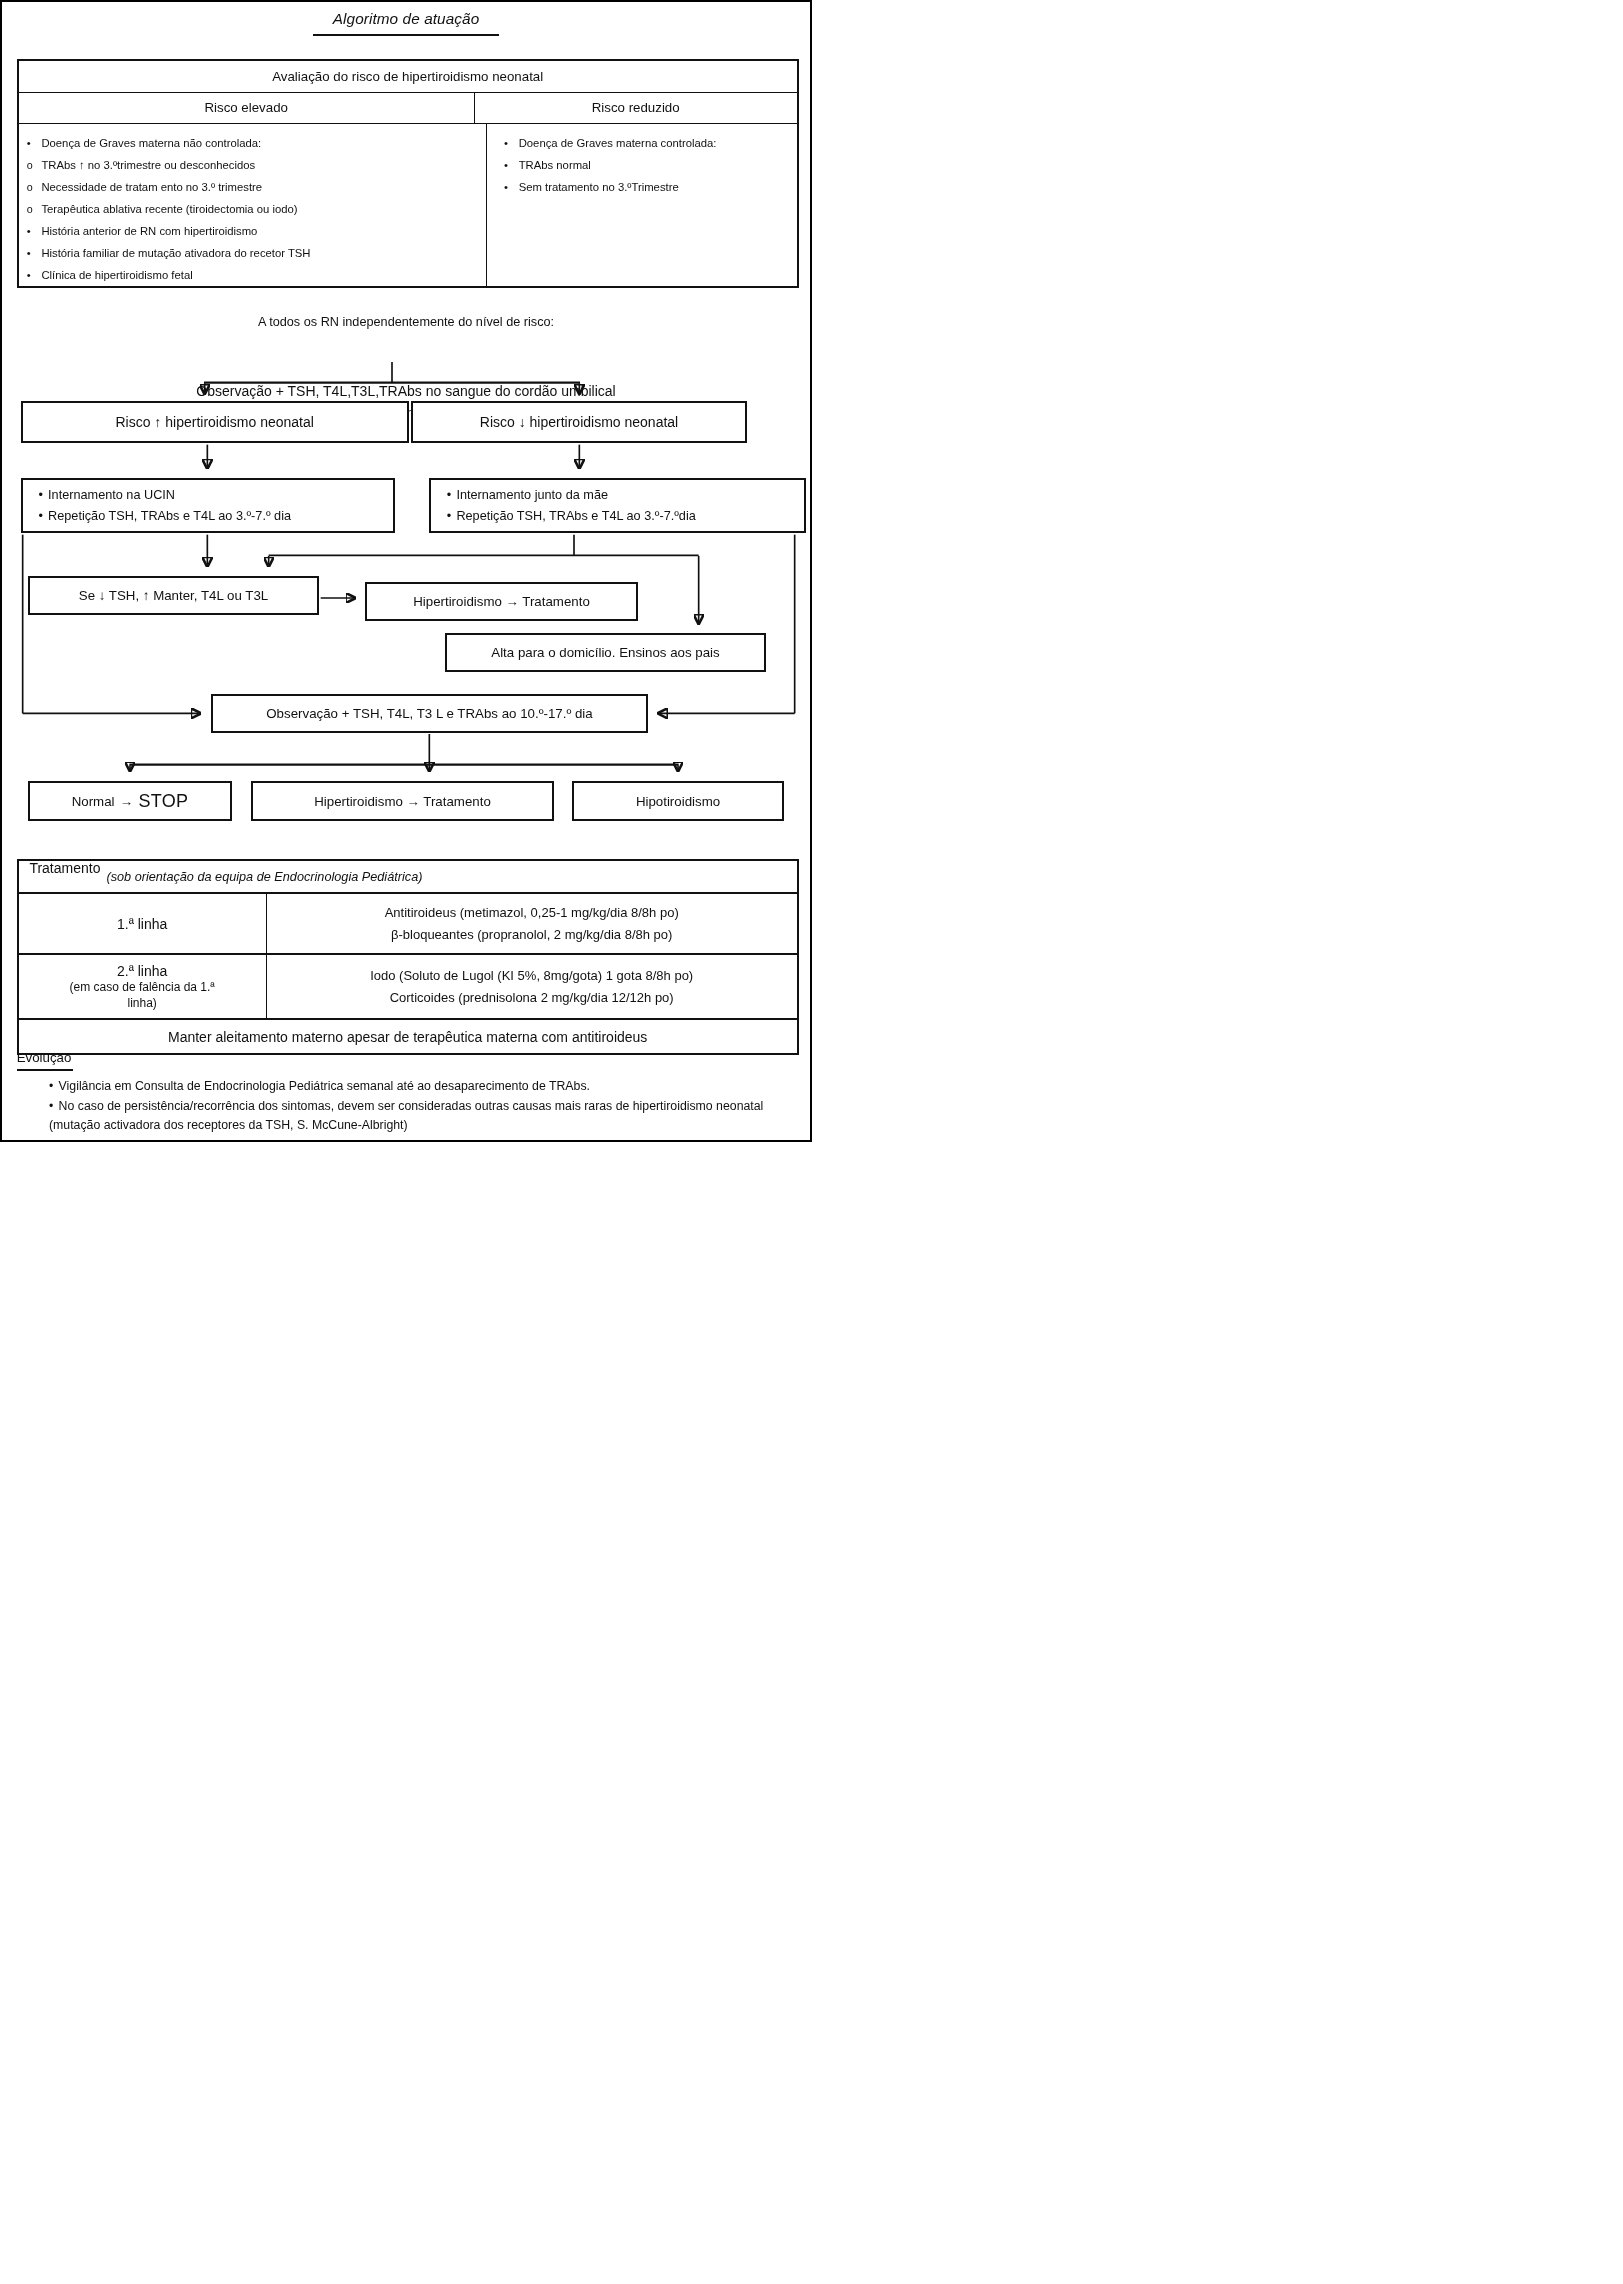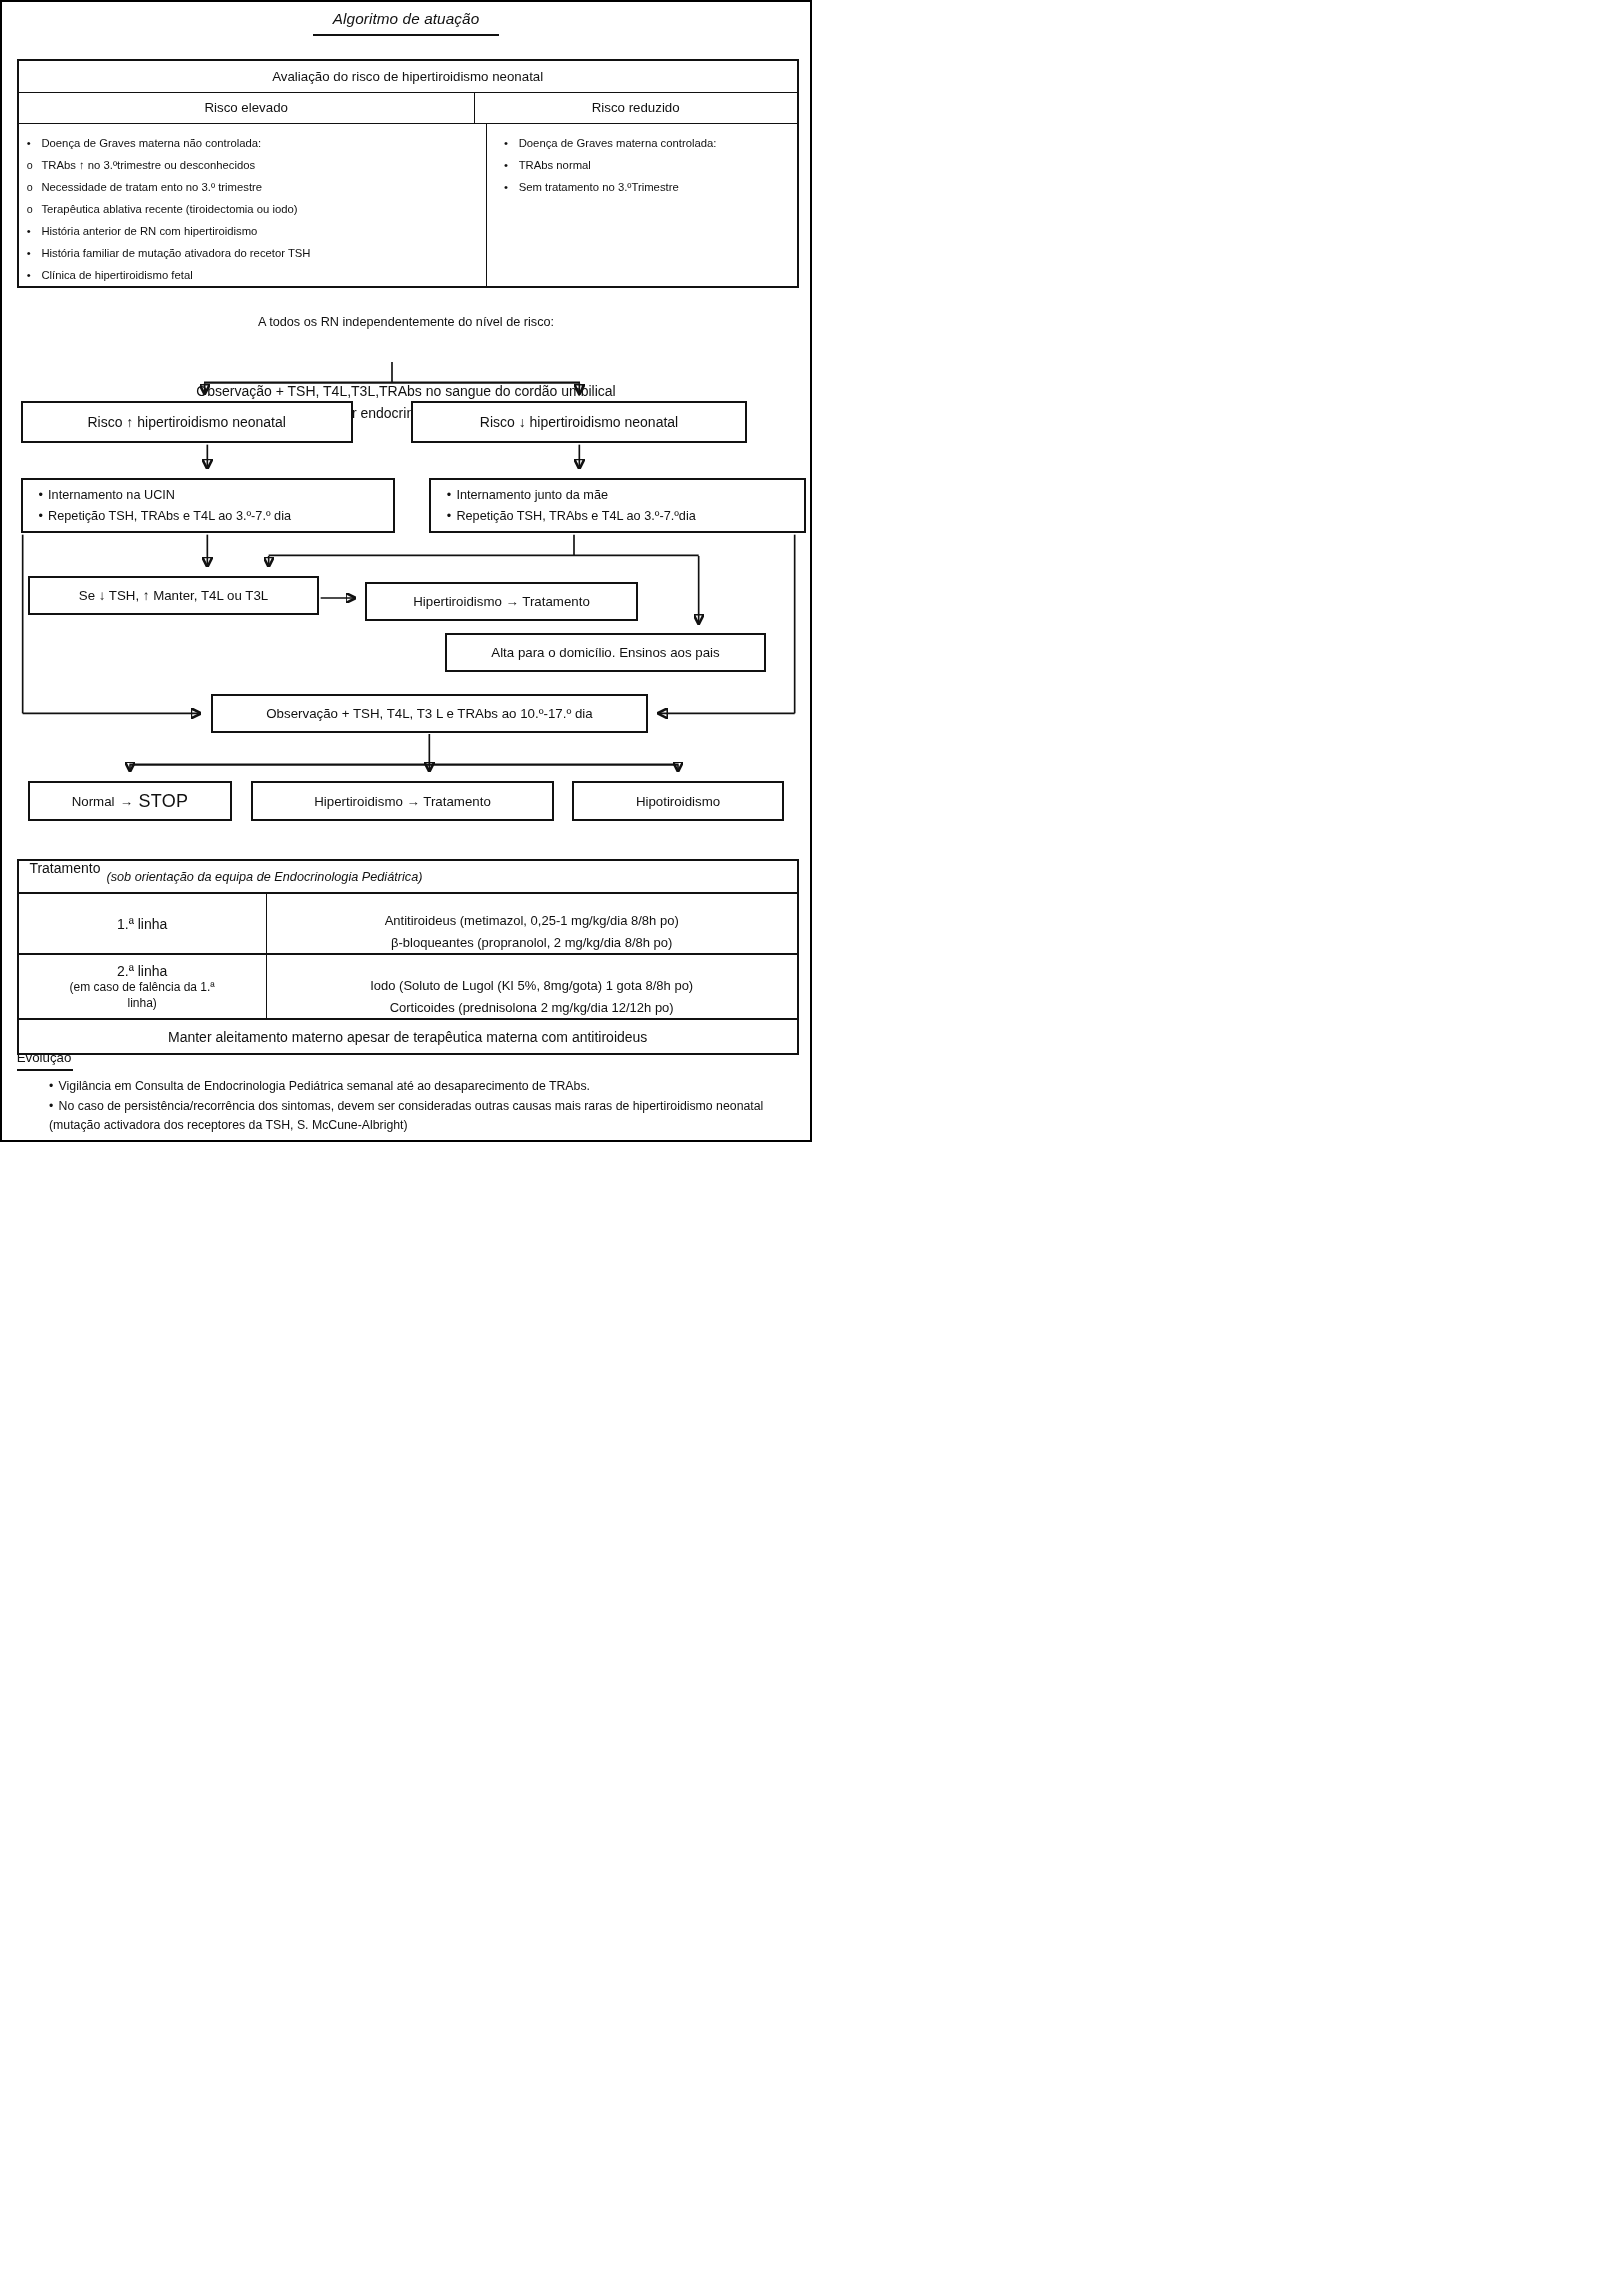--- a/index.html
+++ b/index.html
@@ -40,21 +40,21 @@
   .treat{left:14.7px;top:857px;width:782px;border:2px solid #111;display:flex;flex-direction:column;}
   .tt-header{height:31px;border-bottom:2px solid #111;display:flex;align-items:center;padding-left:10.7px;}
   .tt-title{font-size:14px;border-bottom:2.7px solid #111;padding-bottom:16px;}
   .tt-note{font-size:12.7px;font-style:italic;margin-left:6px;}
   .tt-row{display:flex;border-bottom:2px solid #111;}
   .tt-row.r1{height:59px;}
   .tt-row.r2{height:63px;}
   .tt-label{width:247px;border-right:1.3px solid #111;display:flex;flex-direction:column;align-items:center;justify-content:center;text-align:center;}
   .tt-label .lab{font-size:14px;}
   .tt-label .labnote{font-size:12px;line-height:16px;width:167px;}
-  .tt-content{flex:1;display:flex;flex-direction:column;align-items:center;justify-content:flex-end;text-align:center;}
+  .tt-content{flex:1;display:flex;flex-direction:column;align-items:center;justify-content:center;text-align:center;}
   .tt-content div{font-size:13px;line-height:21.3px;}
   .tt-footer{height:33px;display:flex;align-items:center;justify-content:center;font-size:14px;}
   
   .evo-head-wrap{left:14.7px;top:1048px;}
   .evo-head{display:inline-block;font-size:13.3px;border-bottom:2.3px solid #111;padding:0 1.3px 4px 0;}
   .evo-bullets{left:47px;top:1075px;width:751px;}
   .evo-bullets .eb{font-size:12.3px;line-height:18.7px;margin-bottom:1.3px;}
   .evo-bullets .mk{display:inline;padding-right:5.3px;}
 </style>
 </head>
@@ -165,21 +165,21 @@
       <path d="M1189,1067 H987" marker-end="url(#ah)"></path>
     </g>
     <g>
       <path d="M641,1098 V1151" marker-end="url(#ah)"></path>
       <path class="thick" d="M191,1144 H1015"></path>
       <path d="M192,1145 V1151" marker-end="url(#ah)"></path>
       <path d="M1014,1145 V1151" marker-end="url(#ah)"></path>
     </g>
   </svg>
 
-  <div class="abs fbox f20" style="left:18.7px;top:399px;width:332px;height:42px;">Risco ↑ hipertiroidismo neonatal</div>
+  <div class="abs fbox f20" style="left:18.7px;top:399px;width:388px;height:42px;">Risco ↑ hipertiroidismo neonatal</div>
   <div class="abs fbox f20" style="left:409px;top:399px;width:336px;height:42px;">Risco ↓ hipertiroidismo neonatal</div>
 
   <div class="abs fbox bullets" style="left:18.7px;top:476px;width:374px;height:55px;">
     <div class="li">
         <span class="mk">•</span>
         <span>Internamento na UCIN</span>
       </div>
     <div class="li">
         <span class="mk">•</span>
         <span>Repetição TSH, TRAbs e T4L ao 3.º-7.º dia</span>

